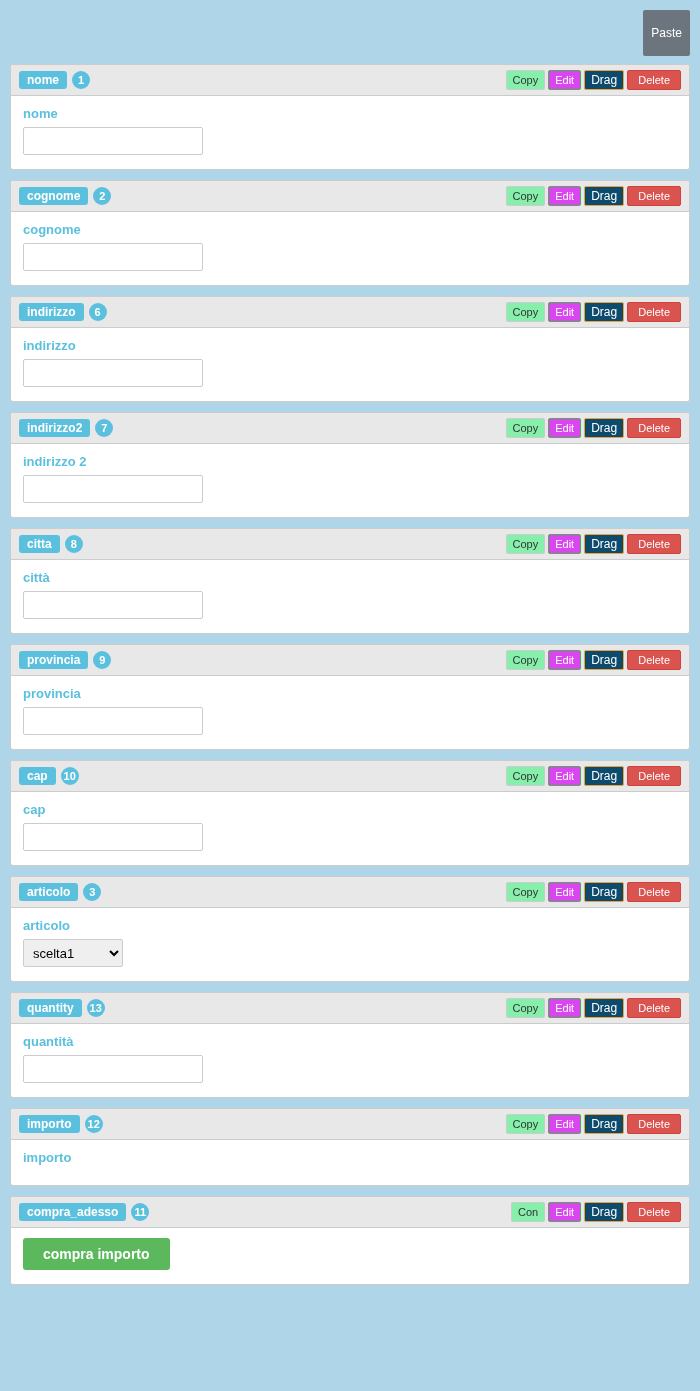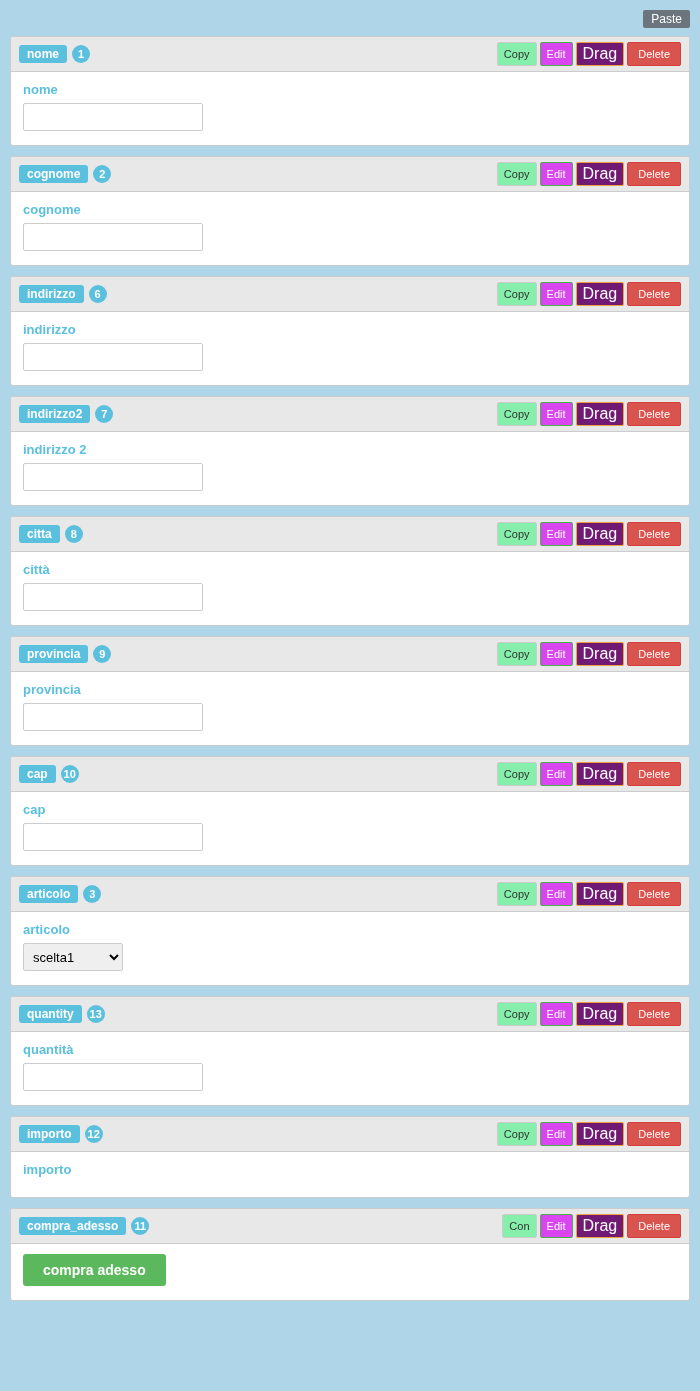--- a/index.html
+++ b/index.html
@@ -12,21 +12,21 @@
     }
     .top-bar {
       display: flex;
       justify-content: flex-end;
       margin-bottom: 8px;
     }
     .paste-btn {
       background-color: #6c757d;
       color: white;
       border: none;
-      padding: 2px 8px;
+      padding: 16px 8px;
       font-size: 12px;
       cursor: pointer;
       border-radius: 2px;
       margin-left: 44px;
     }
     .field-block {
       background-color: white;
       border: 1px solid #ccc;
       border-radius: 3px;
       margin-bottom: 10px;
@@ -81,24 +81,24 @@
     .btn-edit {
       background-color: #d946ef;
       border: 1px solid #4cae4c;
       padding: 2px 6px;
       font-size: 11px;
       cursor: pointer;
       border-radius: 2px;
       color: white;
     }
     .btn-drag {
-      background-color: #701a75;
+      background-color: #0c4a6e;
       border: 1px solid #eea236;
       padding: 2px 6px;
-      font-size: 16px;
+      font-size: 12px;
       cursor: pointer;
       border-radius: 2px;
       color: white;
     }
     .btn-delete {
       background-color: #d9534f;
       border: 1px solid #d43f3a;
       padding: 2px 10px;
       font-size: 11px;
       cursor: pointer;
@@ -316,15 +316,15 @@
           <span class="field-name-tag">compra_adesso</span>
           <span class="field-num-badge">11</span>
         </div>
         <div class="field-header-right">
           <button class="btn-copy">Con</button>
           <button class="btn-edit">Edit</button>
           <button class="btn-drag">Drag</button>
           <button class="btn-delete">Delete</button>
         </div>
       </div>
-      <div class="field-body"><button class="btn-compra">compra adesso</button></div>
+      <div class="field-body"><button class="btn-compra">compra importo</button></div>
     </div>
   </div>
 
 </body></html>

